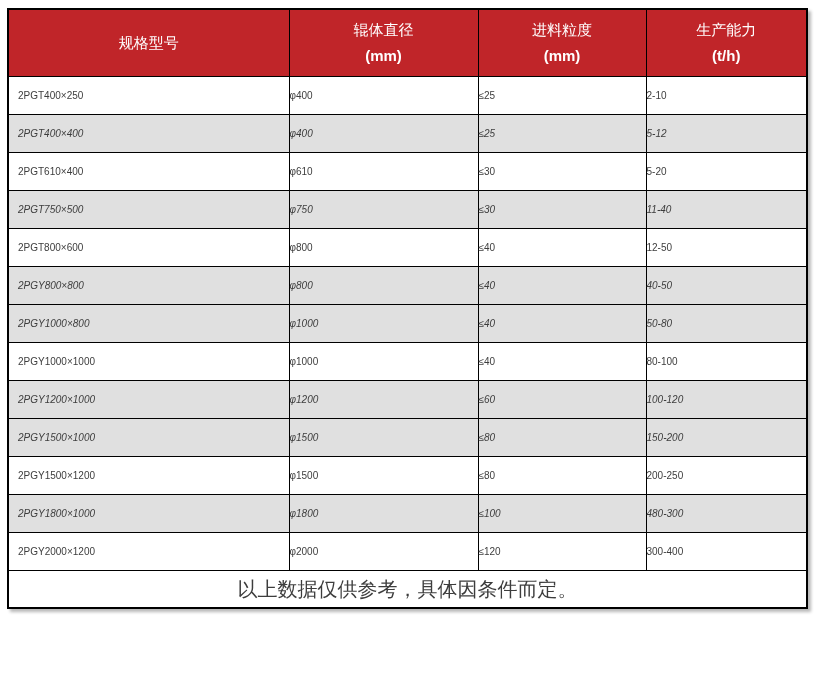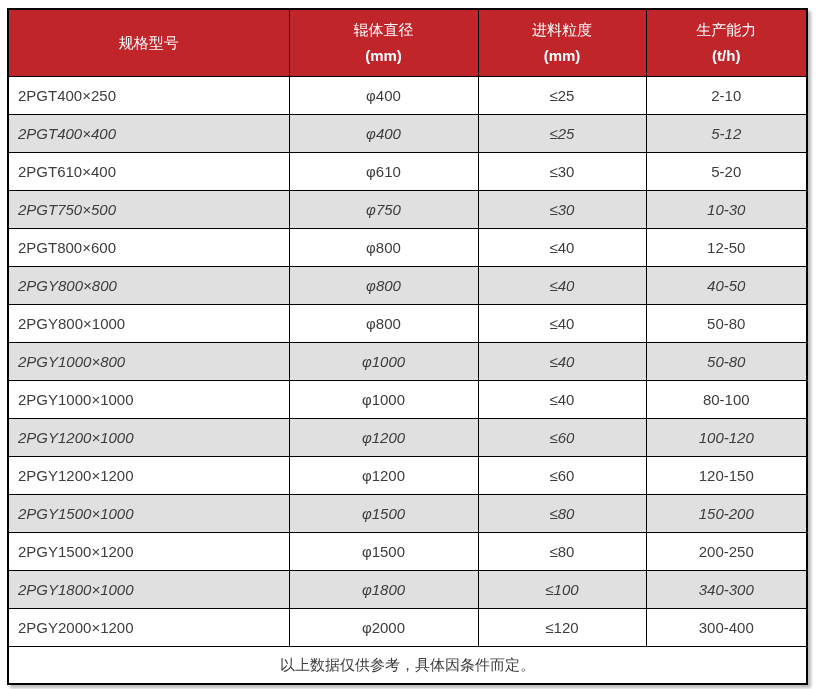--- a/index.html
+++ b/index.html
@@ -37,33 +37,33 @@
     font-weight:normal;
     font-size:15px;
     height:66px;
     text-align:center;
     vertical-align:middle;
   }
   .h-title{line-height:26px;}
   .h-unit{line-height:26px;font-weight:bold;}
   tbody td{
     height:37px;
-    font-size:15px;
+    font-size:10px;
     color:var(--text);
     vertical-align:middle;
     background:transparent;
   }
   tbody td.model{text-align:left;padding-left:9px;}
-  tbody td.num{text-align:center;}
+  tbody td.num{text-align:left;}
   tbody tr.alt td{background:var(--alt-row);font-style:italic;}
   tfoot td{
     height:36px;
     text-align:center;
     vertical-align:middle;
-    font-size:15px;
+    font-size:20px;
     color:var(--text);
     background:#ffffff;
   }
 </style>
 </head>
 <body>
 
 <div class="page">
   <table class="spec-table">
     <colgroup>
@@ -107,81 +107,69 @@
         <tr>
           <td class="model">2PGT610×400</td>
           <td class="num">φ610</td>
           <td class="num">≤30</td>
           <td class="num">5-20</td>
         </tr>
         <tr class="alt">
           <td class="model">2PGT750×500</td>
           <td class="num">φ750</td>
           <td class="num">≤30</td>
-          <td class="num">10-30</td>
+          <td class="num">11-40</td>
         </tr>
         <tr>
           <td class="model">2PGT800×600</td>
           <td class="num">φ800</td>
           <td class="num">≤40</td>
           <td class="num">12-50</td>
         </tr>
         <tr class="alt">
           <td class="model">2PGY800×800</td>
           <td class="num">φ800</td>
           <td class="num">≤40</td>
           <td class="num">40-50</td>
-        </tr>
-        <tr>
-          <td class="model">2PGY800×1000</td>
-          <td class="num">φ800</td>
-          <td class="num">≤40</td>
-          <td class="num">50-80</td>
         </tr>
         <tr class="alt">
           <td class="model">2PGY1000×800</td>
           <td class="num">φ1000</td>
           <td class="num">≤40</td>
           <td class="num">50-80</td>
         </tr>
         <tr>
           <td class="model">2PGY1000×1000</td>
           <td class="num">φ1000</td>
           <td class="num">≤40</td>
           <td class="num">80-100</td>
         </tr>
         <tr class="alt">
           <td class="model">2PGY1200×1000</td>
           <td class="num">φ1200</td>
           <td class="num">≤60</td>
           <td class="num">100-120</td>
         </tr>
-        <tr>
-          <td class="model">2PGY1200×1200</td>
-          <td class="num">φ1200</td>
-          <td class="num">≤60</td>
-          <td class="num">120-150</td>
-        </tr>
         <tr class="alt">
           <td class="model">2PGY1500×1000</td>
           <td class="num">φ1500</td>
           <td class="num">≤80</td>
           <td class="num">150-200</td>
         </tr>
         <tr>
           <td class="model">2PGY1500×1200</td>
           <td class="num">φ1500</td>
           <td class="num">≤80</td>
           <td class="num">200-250</td>
         </tr>
         <tr class="alt">
           <td class="model">2PGY1800×1000</td>
           <td class="num">φ1800</td>
           <td class="num">≤100</td>
-          <td class="num">340-300</td>
+          <td class="num">480-300</td>
         </tr>
         <tr>
           <td class="model">2PGY2000×1200</td>
           <td class="num">φ2000</td>
           <td class="num">≤120</td>
           <td class="num">300-400</td>
         </tr>
       </tbody>
     <tfoot>
       <tr>

